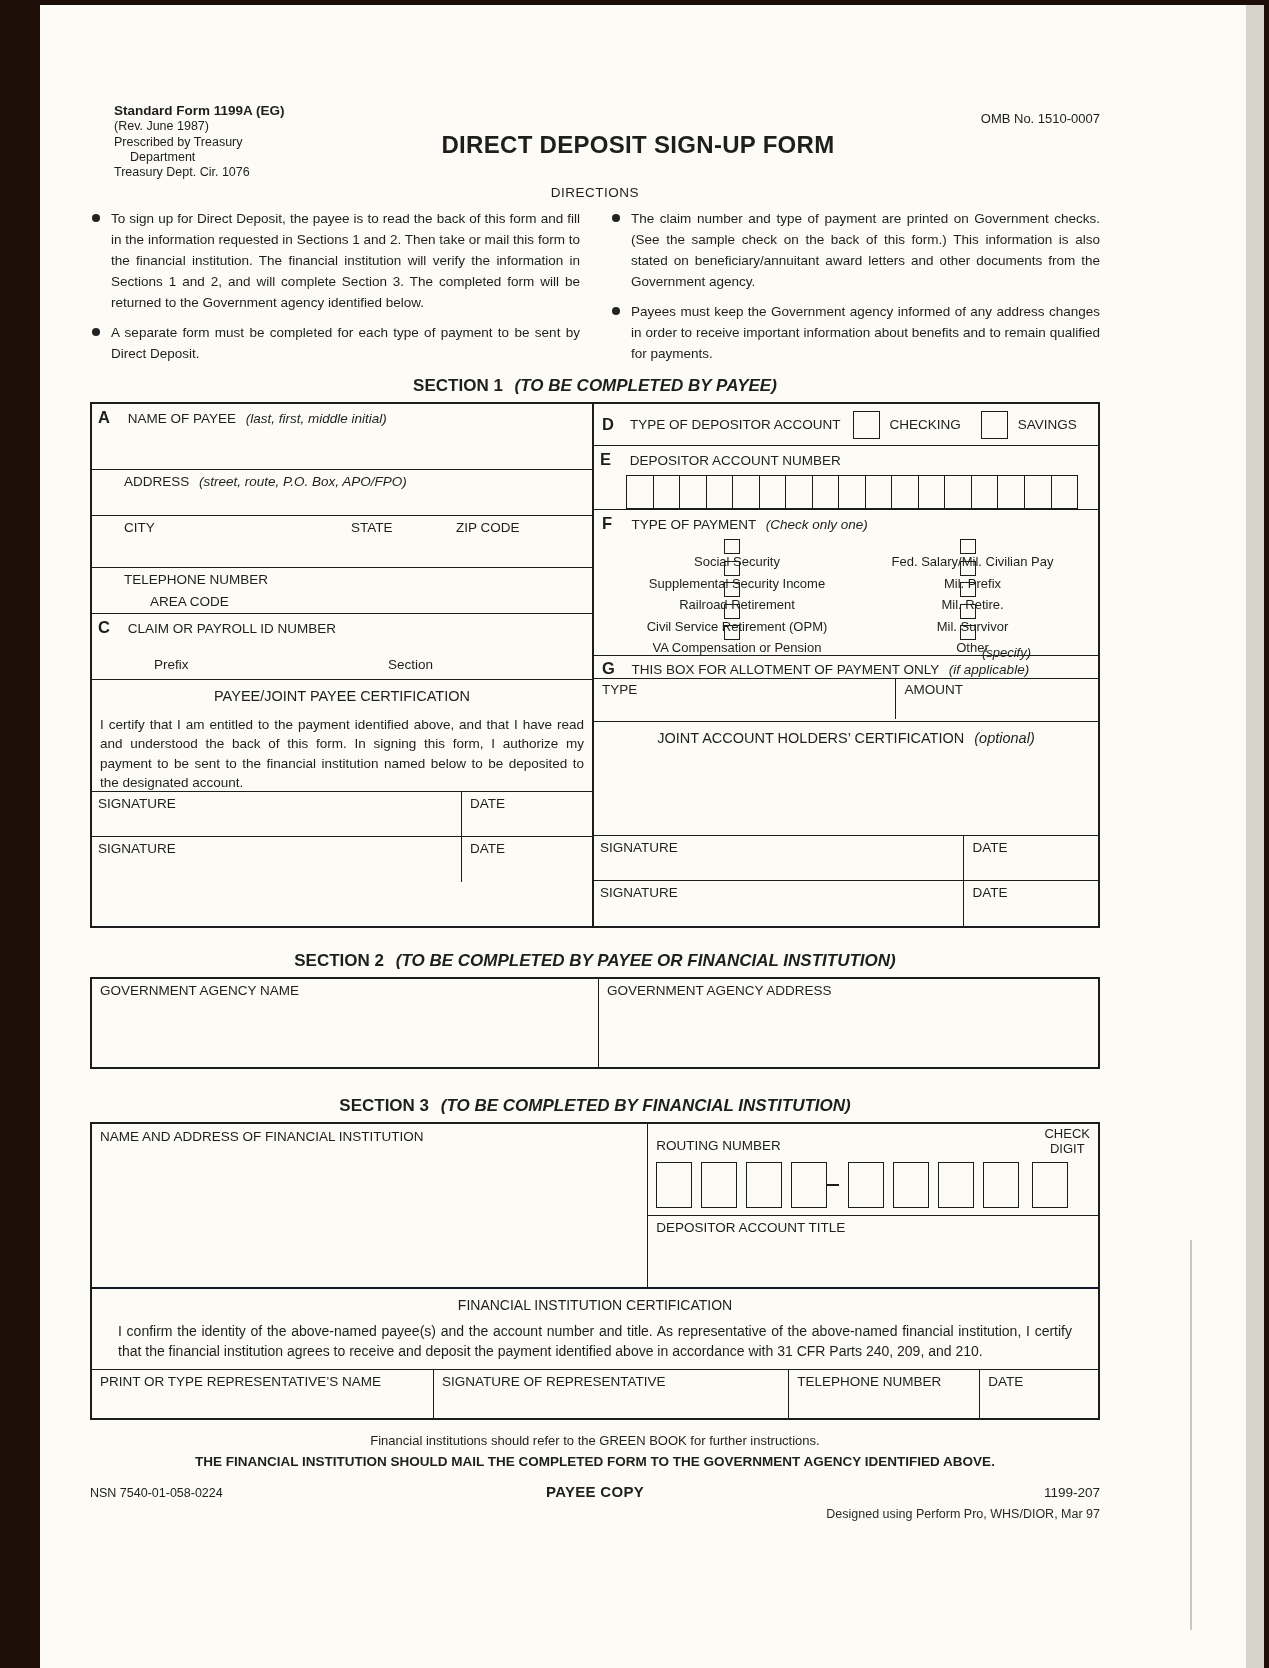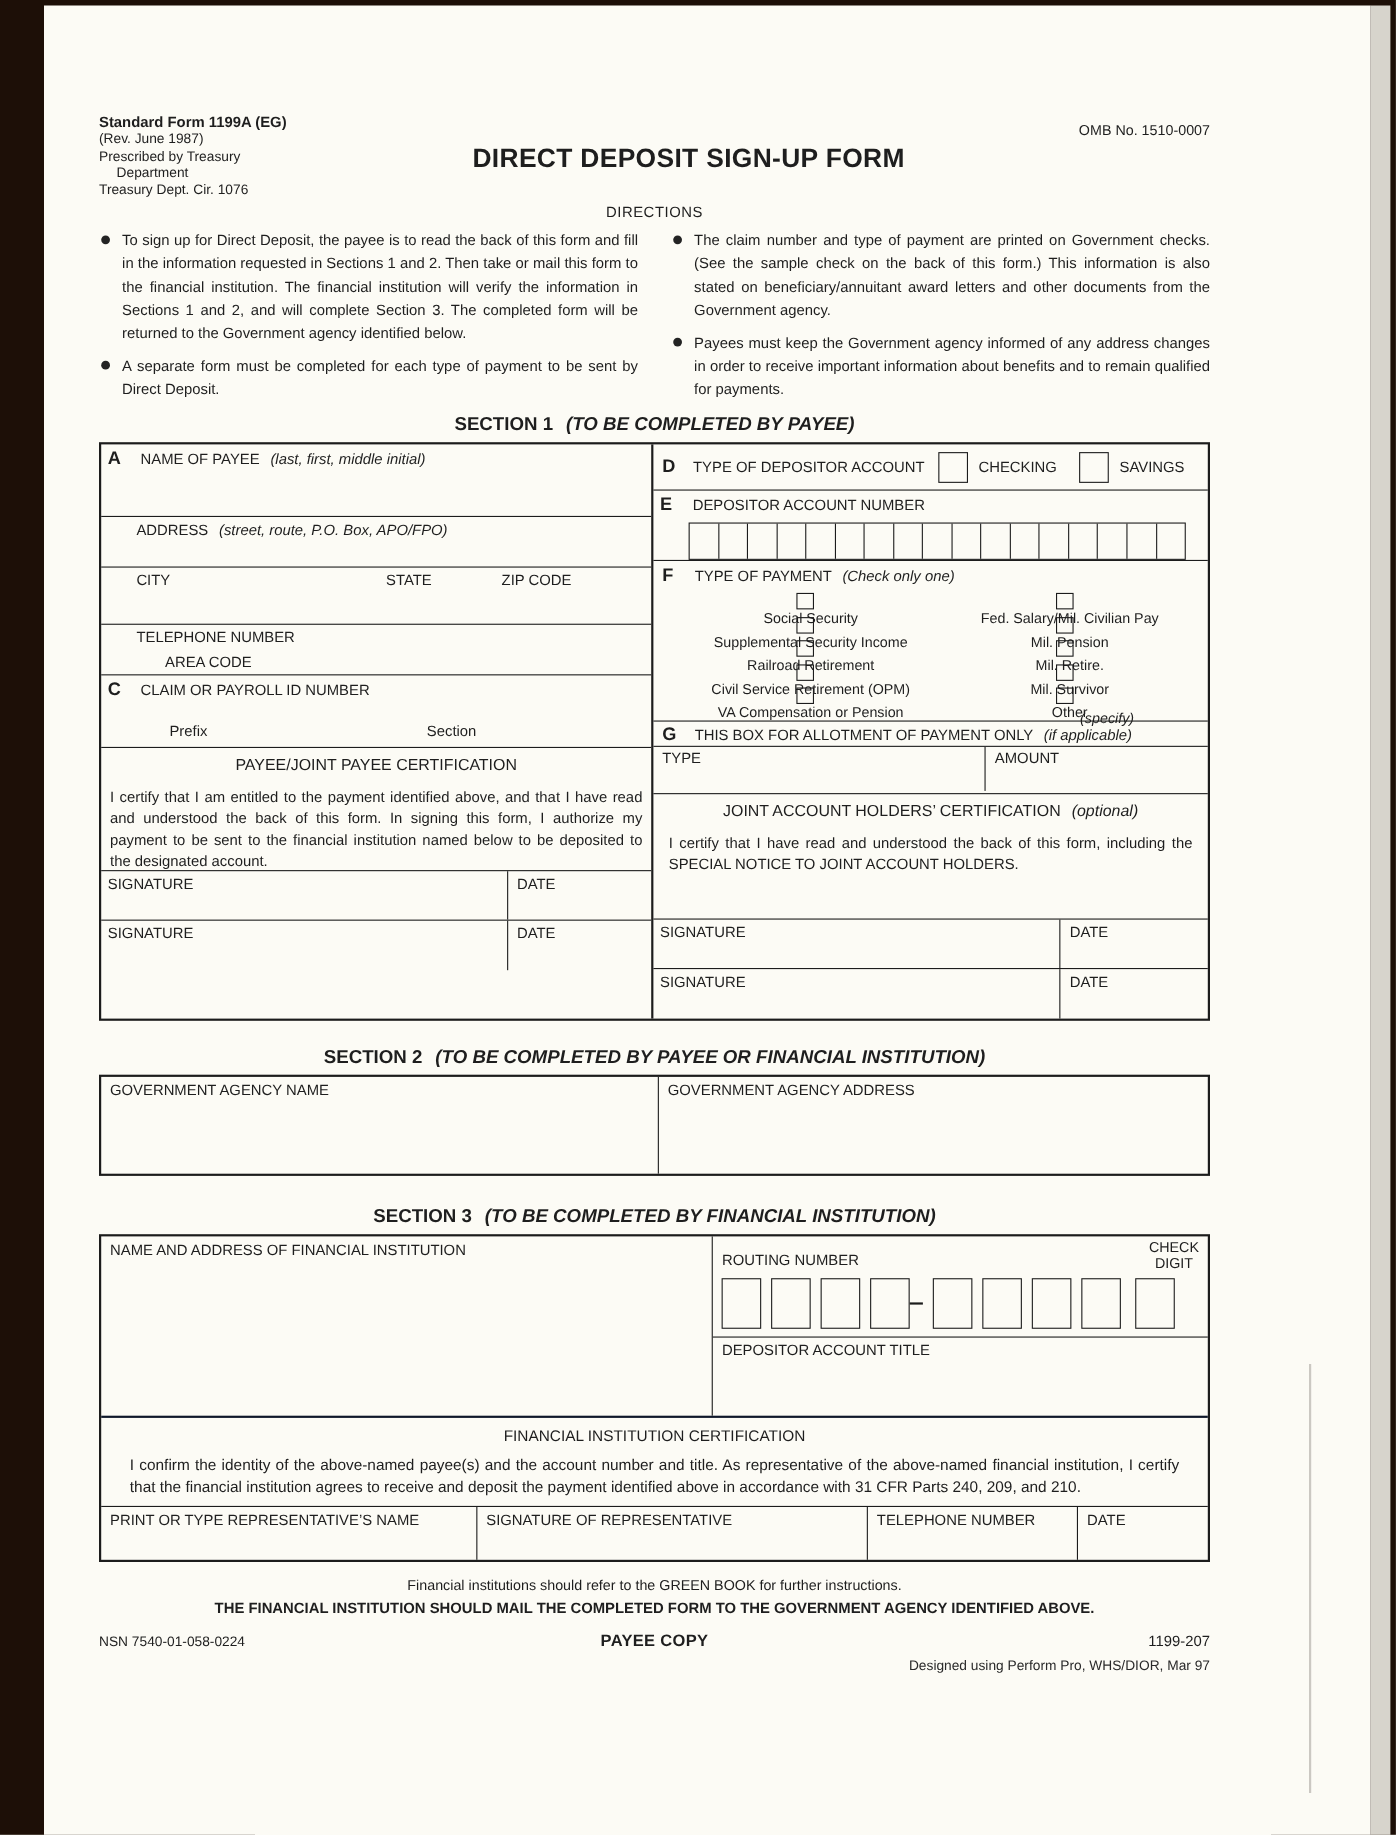--- a/index.html
+++ b/index.html
@@ -11,21 +11,21 @@
     color: #1e1e1e;
     position: relative; overflow: hidden;
   }
   .page-edge { position: absolute; top: 5px; right: 5px; bottom: 0; width: 18px; background: #d7d4cc; }
   .page { position: absolute; left: 40px; top: 5px; right: 23px; bottom: 0; background: #fcfbf5; }
   .artifact { position: absolute; left: 1150px; top: 1235px; width: 2px; height: 390px; background: #cbc8c2; }
   .content { width: 1010px; margin-left: 50px; padding-top: 98px; font-size: 13.5px; line-height: 1.3; }
 
   
   .hdr { display: flex; }
-  .form-id { width: 232px; font-size: 12.5px; line-height: 1.22; }
+  .form-id { width: 232px; font-size: 12.5px; line-height: 1.22; margin-left: 24px; }
   .fid-b { font-weight: bold; font-size: 13.5px; }
   .fid-indent { padding-left: 16px; }
   .title-wrap { flex: 1; text-align: center; }
   .main-title { font-size: 24px; font-weight: bold; letter-spacing: .3px; margin-top: 26px; }
   .omb { width: 170px; text-align: right; font-size: 13px; padding-top: 8px; }
   .directions-label { text-align: center; font-size: 13.5px; margin: 4px 0 6px; letter-spacing: .5px; }
 
   
   .dirs { display: flex; gap: 30px; }
   .dcol { flex: 1; }
@@ -285,21 +285,21 @@
                   <span class="opt-label">VA Compensation or Pension</span>
                 </div>
             </div>
             <div class="f-col2">
               <div class="opt">
                   <span class="cb"></span>
                   <span class="opt-label">Fed. Salary/Mil. Civilian Pay</span>
                 </div>
               <div class="opt">
                   <span class="cb"></span>
-                  <span class="opt-label">Mil. Pension</span>
+                  <span class="opt-label">Mil. Prefix</span>
                   <span class="fill-line"></span>
                 </div>
               <div class="opt">
                   <span class="cb"></span>
                   <span class="opt-label">Mil. Retire.</span>
                   <span class="fill-line"></span>
                 </div>
               <div class="opt">
                   <span class="cb"></span>
                   <span class="opt-label">Mil. Survivor</span>
@@ -323,21 +323,20 @@
           <div class="g-body">
             <div class="g-type"><span class="lbl">TYPE</span></div>
             <div class="g-amount"><span class="lbl">AMOUNT</span></div>
           </div>
         </div>
         <div class="row rCertR">
           <div class="cert-title">
             <span>JOINT ACCOUNT HOLDERS’ CERTIFICATION</span>
             <span class="hint">(optional)</span>
           </div>
-          <p class="cert-text">I certify that I have read and understood the back of this form, including the SPECIAL NOTICE TO JOINT ACCOUNT HOLDERS.</p>
         </div>
         <div class="row rSig">
           <div class="sig-cell"><span class="lbl">SIGNATURE</span></div>
           <div class="date-cell"><span class="lbl">DATE</span></div>
         </div>
         <div class="row rSig">
           <div class="sig-cell"><span class="lbl">SIGNATURE</span></div>
           <div class="date-cell"><span class="lbl">DATE</span></div>
         </div>
       </div>

